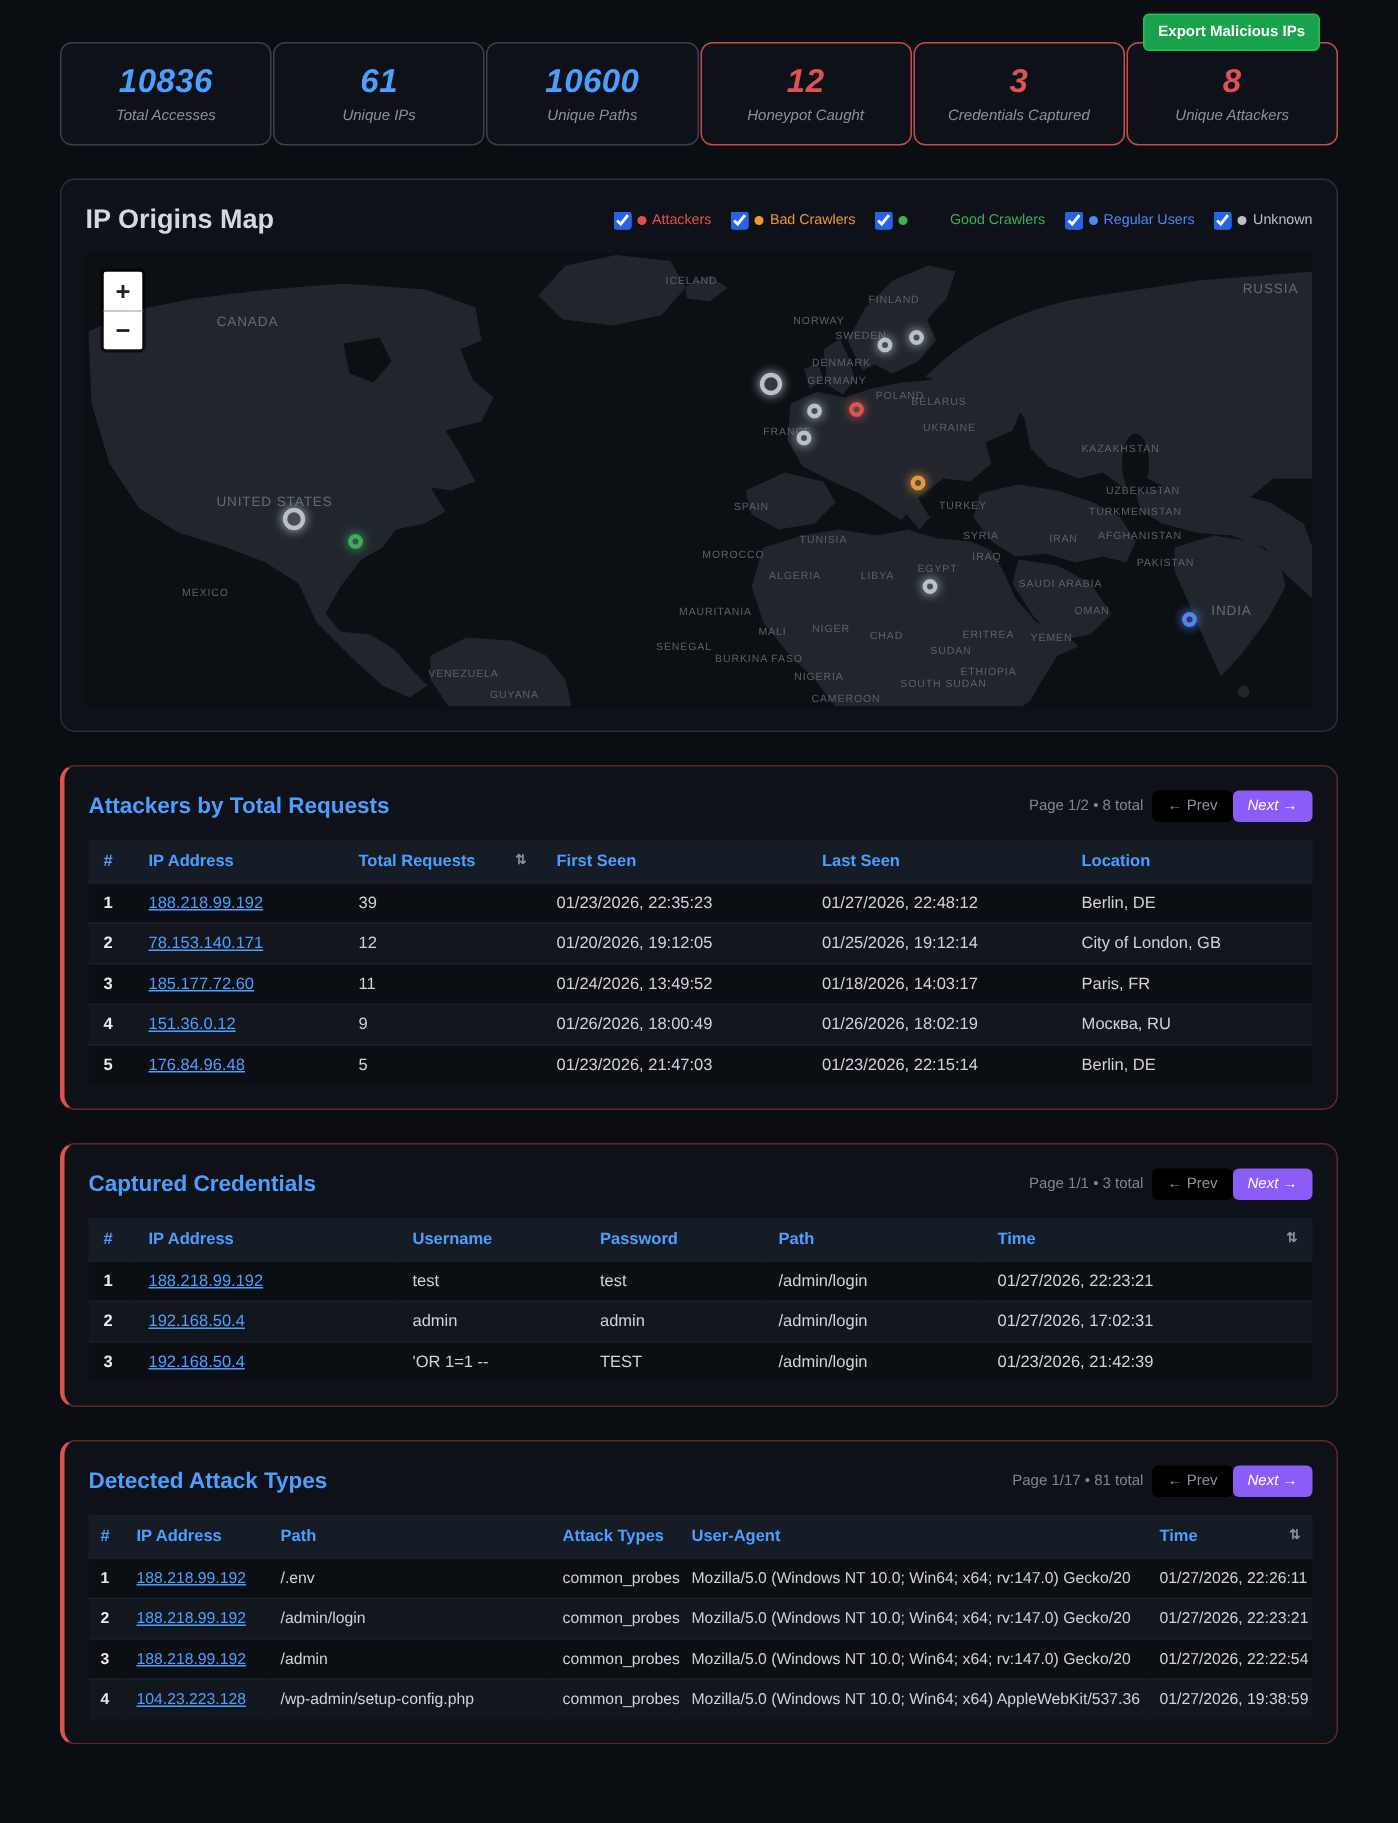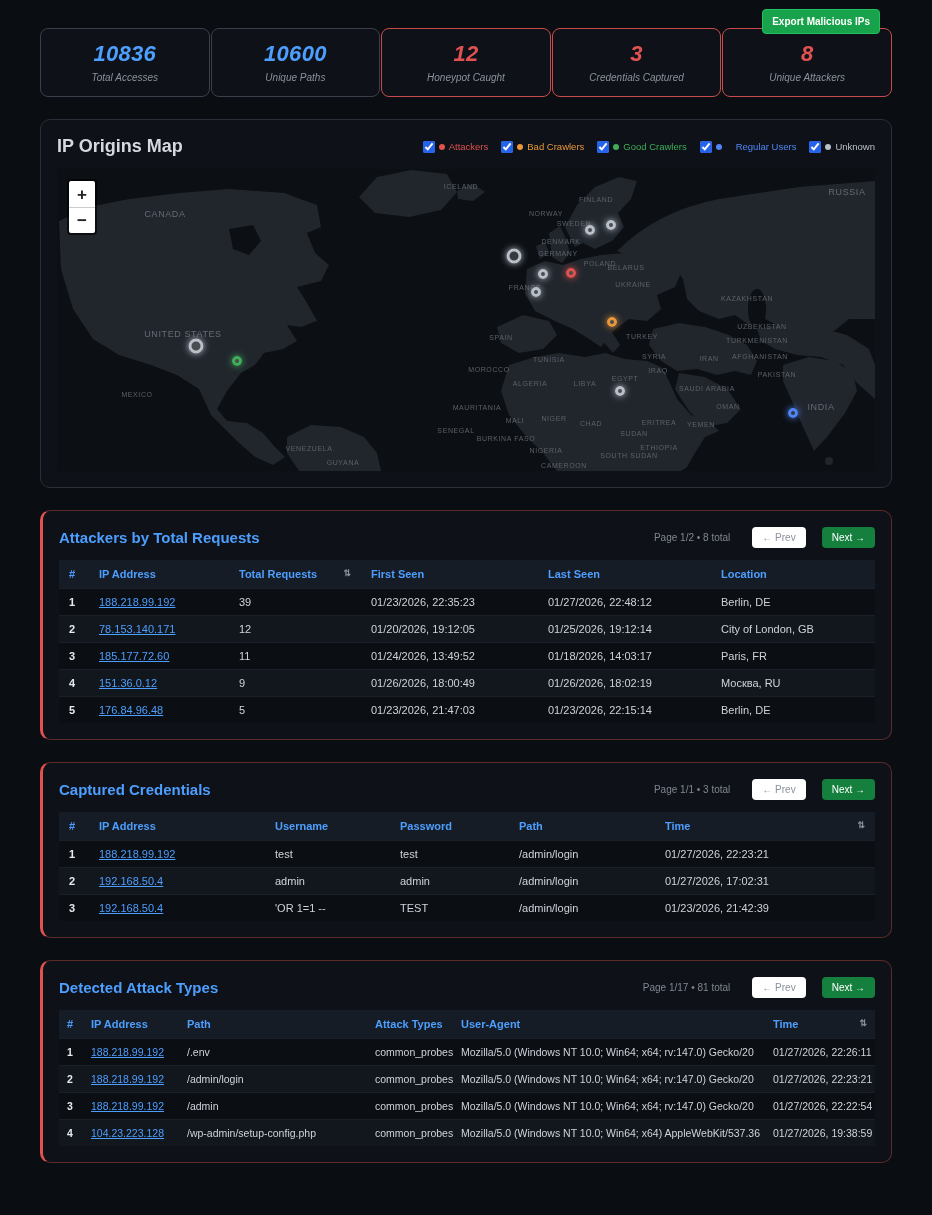--- a/index.html
+++ b/index.html
@@ -16,25 +16,25 @@
   .card-value{font-size:22px;font-weight:bold;color:#4d9fff;letter-spacing:.3px;}
   .card.alert .card-value{color:#e05252;}
   .card-label{font-size:10px;color:#8a919c;margin-top:5px;}
   .tabs{display:flex;gap:26px;margin-top:30px;border-bottom:1px solid #272d37;padding:0 10px 10px;}
   .tab{font-size:11px;text-decoration:underline;color:#aab1bb;}
   .tab.active{color:#e6e9ed;}
   .panel{border:1px solid #2a303a;border-radius:10px;background:#0e1117;margin-top:22px;padding:16px;}
   .attack-panel{border-color:#5d2a2a;border-left:3px solid #e05252;}
   .panel-head{display:flex;justify-content:space-between;align-items:center;margin-bottom:12px;}
   .panel-head h2{color:#4d9fff;font-size:15px;font-weight:bold;}
-  .pager{display:flex;align-items:center;gap:16px;}
+  .pager{display:flex;align-items:center;gap:0;}
   .pager-info{color:#7f8791;font-size:10px;margin-right:6px;}
   .btn{border:none;border-radius:4px;font-size:10px;padding:5px 10px;cursor:pointer;font-family:"Liberation Sans",sans-serif;}
-  .btn.prev{background:#ffffff;color:#8a919c;}
-  .btn.next{background:#15803d;color:#fff;}
+  .btn.prev{background:#000000;color:#8a919c;}
+  .btn.next{background:#8b5cf6;color:#fff;font-style:italic;}
   table{width:100%;border-collapse:collapse;table-layout:fixed;font-size:11px;}
   thead th{background:#161c26;color:#4d9fff;text-align:left;padding:8px 10px;font-size:11px;white-space:nowrap;cursor:pointer;}
   tbody td{padding:7px 10px;border-top:1px solid #1a1f28;color:#cfd3da;white-space:nowrap;overflow:hidden;}
   tbody tr:nth-child(odd){background:#0b0e13;}
   tbody tr:nth-child(even){background:#12161d;}
   td.idx{font-weight:bold;color:#e8eaee;}
   .ip-link{color:#4d9fff;}
   .sort-icon{float:right;color:#8a919c;font-size:9px;margin-left:4px;}
   table.compact{font-size:10.5px;}
   table.compact thead th{padding:8px 8px;}
@@ -63,20 +63,24 @@
 </div>
 
 <div class="content">
 
   <div class="stats-row">
       <div class="card normal">
         <div class="card-value">10836</div>
         <div class="card-label">Total Accesses</div>
       </div>
       <div class="card normal">
+        <div class="card-value">61</div>
+        <div class="card-label">Unique IPs</div>
+      </div>
+      <div class="card normal">
         <div class="card-value">10600</div>
         <div class="card-label">Unique Paths</div>
       </div>
       <div class="card alert">
         <div class="card-value">12</div>
         <div class="card-label">Honeypot Caught</div>
       </div>
       <div class="card alert">
         <div class="card-value">3</div>
         <div class="card-label">Credentials Captured</div>
@@ -98,26 +102,26 @@
             <span class="legend-label" style="color: rgb(224, 82, 78);">Attackers</span>
           </label>
           <label class="legend-item">
             <input type="checkbox" checked="" style="">
             <span class="legend-dot" style="background: rgb(232, 152, 58);"></span>
             <span class="legend-label" style="color: rgb(232, 152, 58);">Bad Crawlers</span>
           </label>
           <label class="legend-item">
             <input type="checkbox" checked="" style="">
             <span class="legend-dot" style="background: rgb(63, 174, 88);"></span>
-            <span class="legend-label" style="color: rgb(63, 174, 88);">Good Crawlers</span>
+            <span class="legend-label" style="color: rgb(63, 174, 88); margin-left: 24px;">Good Crawlers</span>
           </label>
           <label class="legend-item">
             <input type="checkbox" checked="" style="">
             <span class="legend-dot" style="background: rgb(79, 134, 247);"></span>
-            <span class="legend-label" style="color: rgb(79, 134, 247); margin-left: 10px;">Regular Users</span>
+            <span class="legend-label" style="color: rgb(79, 134, 247);">Regular Users</span>
           </label>
           <label class="legend-item">
             <input type="checkbox" checked="" style="">
             <span class="legend-dot" style="background: rgb(185, 192, 201);"></span>
             <span class="legend-label" style="color: rgb(185, 192, 201);">Unknown</span>
           </label>
         </div>
     </div>
     <div class="map-viewport">
       <svg class="map-svg" viewBox="0 0 818 302" preserveAspectRatio="none">

